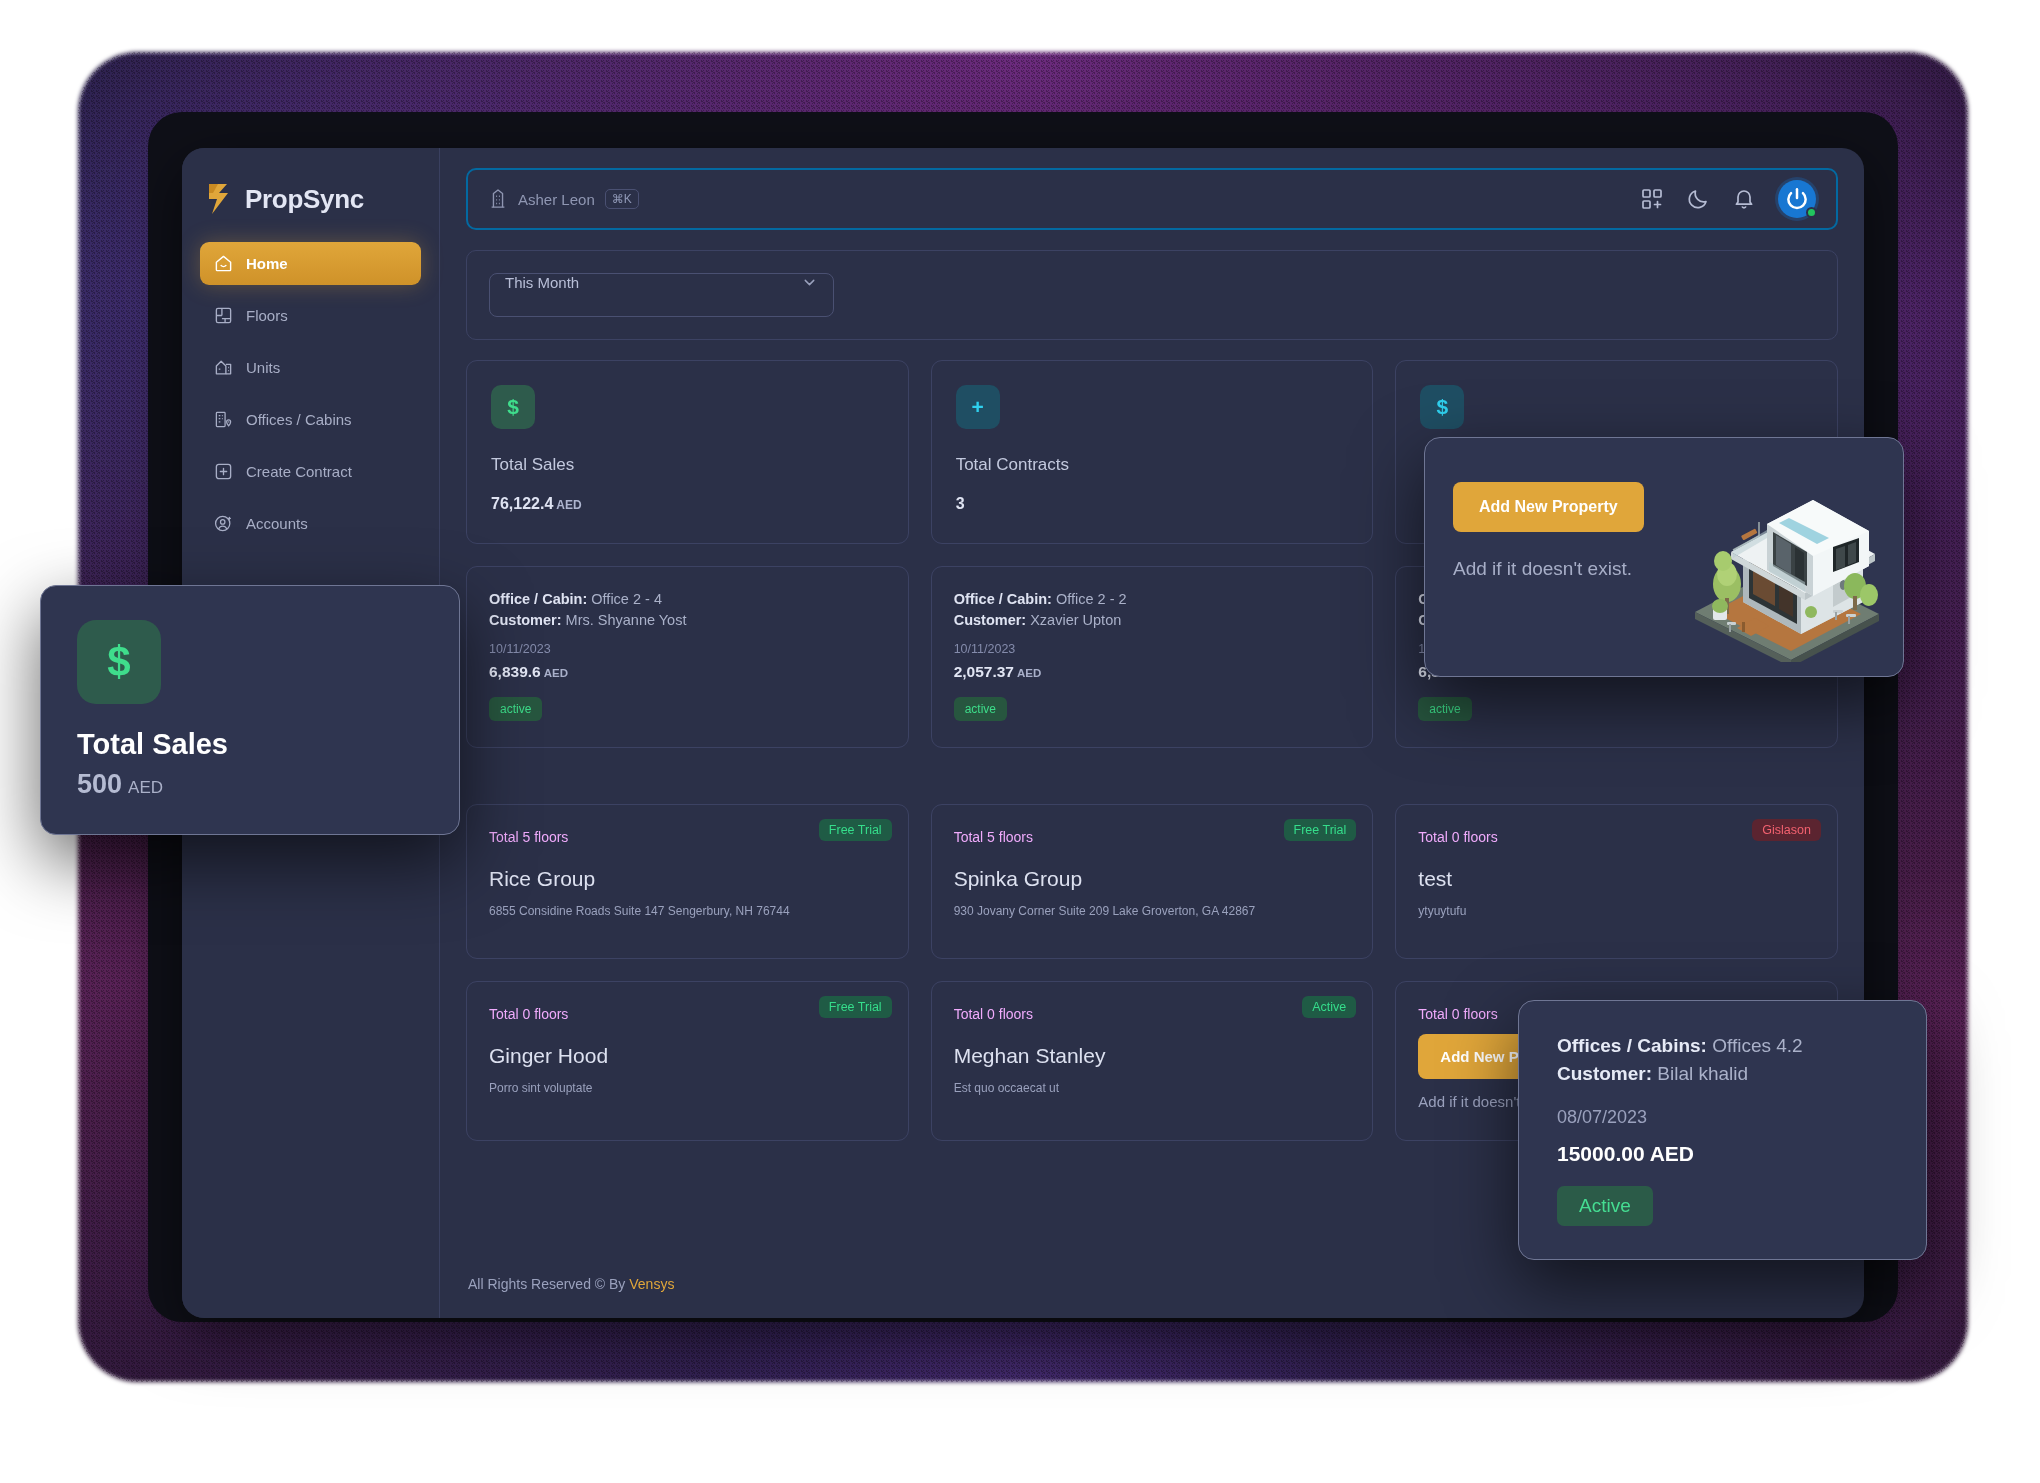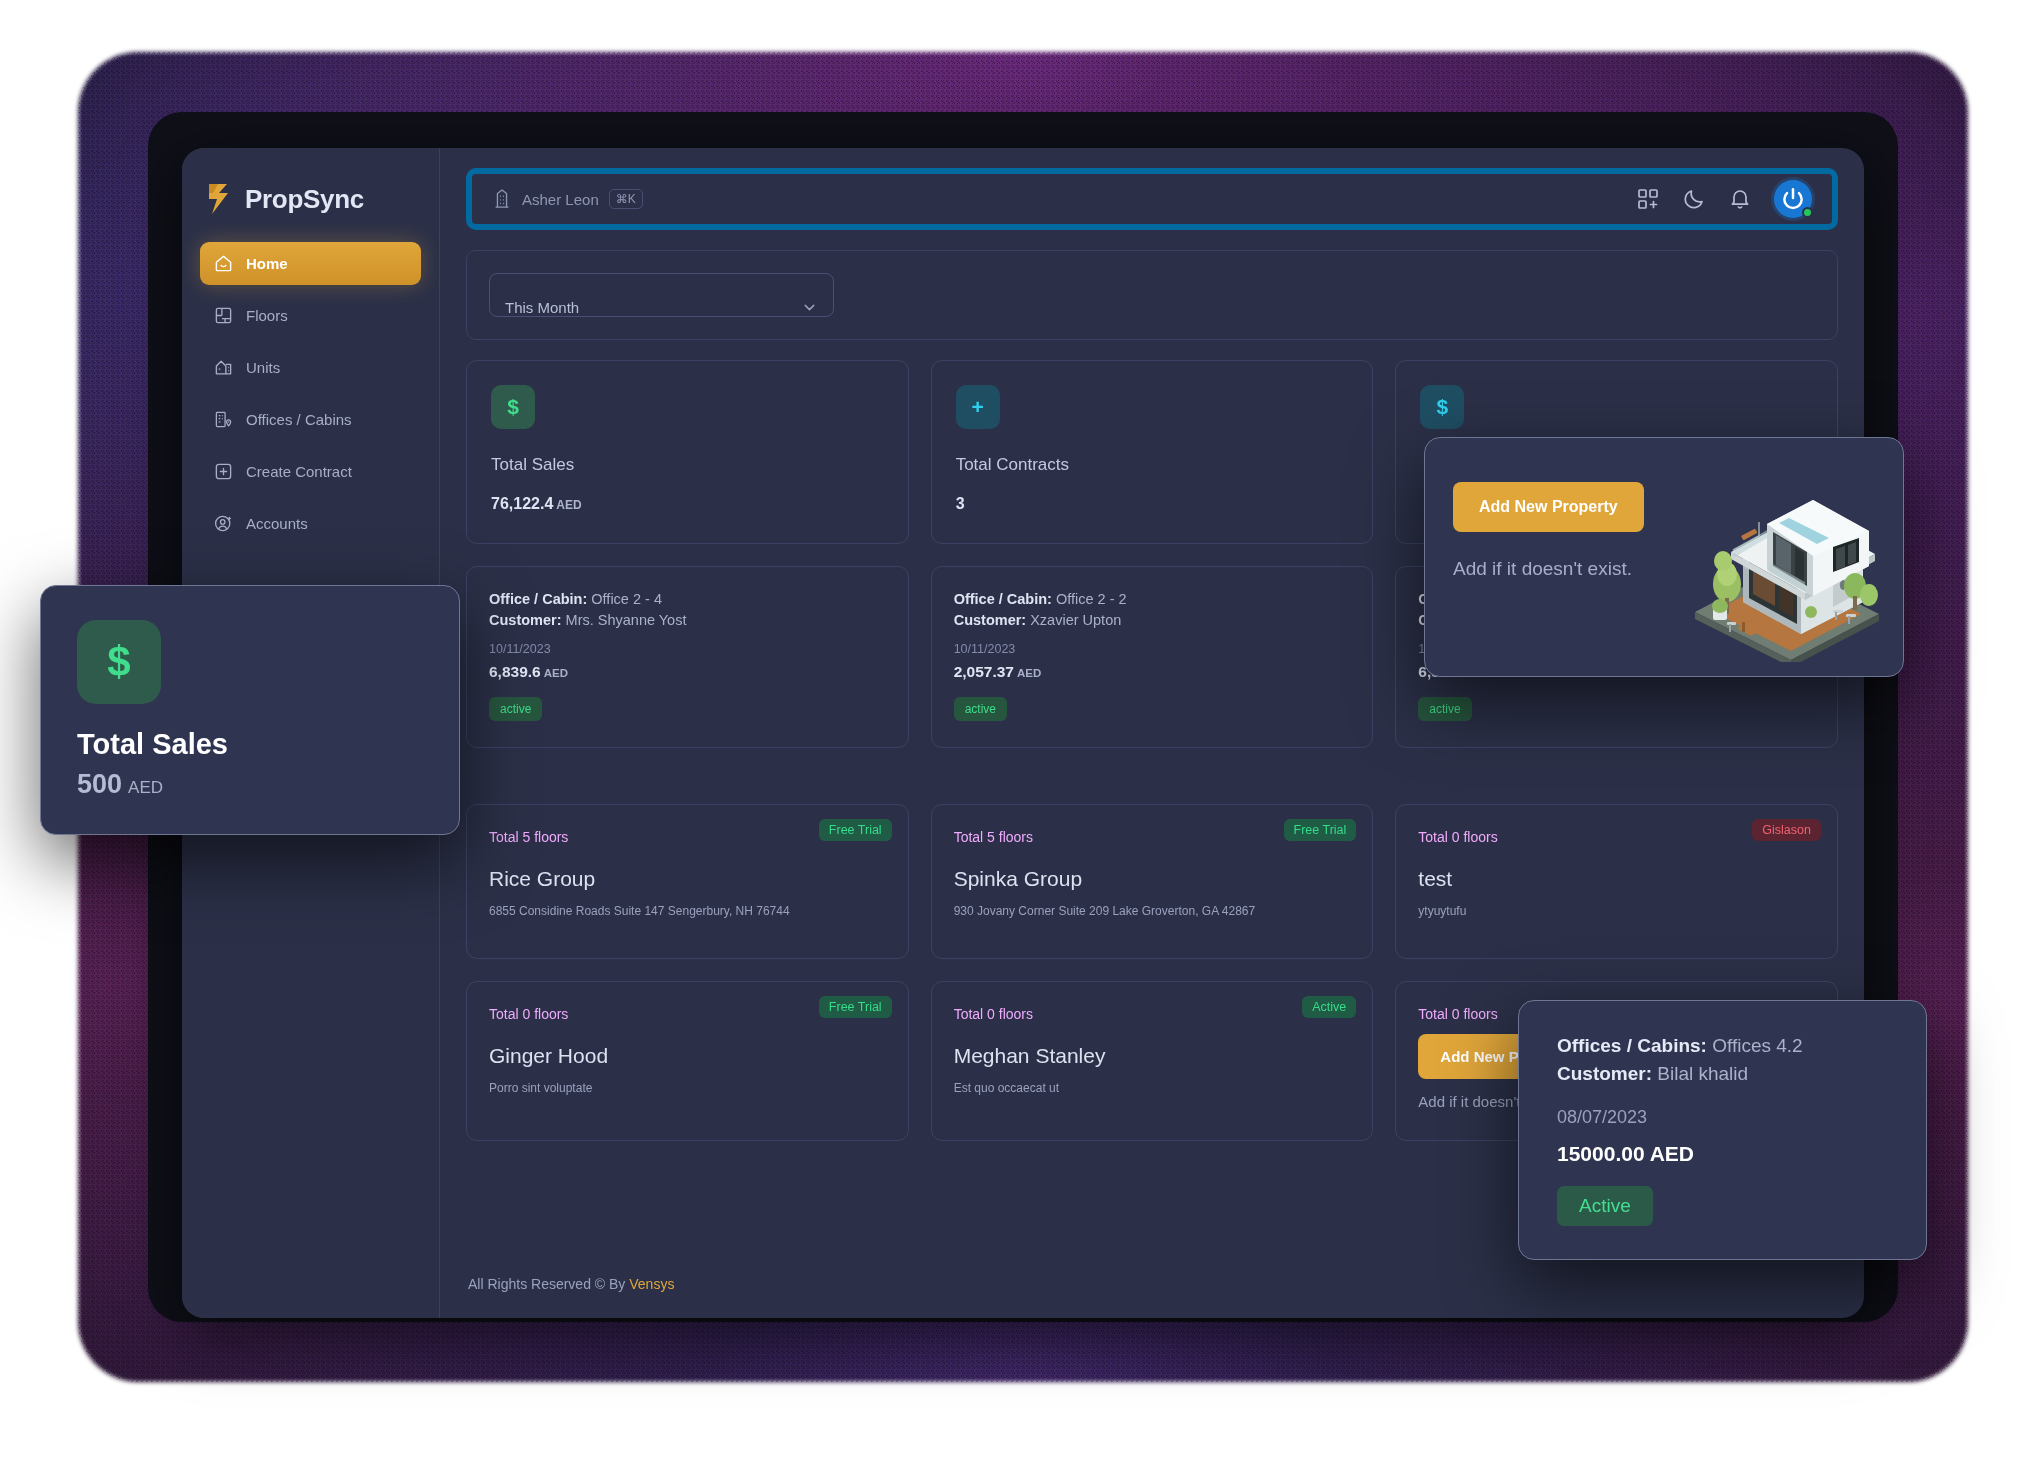--- a/index.html
+++ b/index.html
@@ -99,21 +99,21 @@
     box-shadow: 0 0 22px rgba(224,166,58,.30);
   }
 
   
   #main { flex: 1; display: flex; flex-direction: column; padding: 20px 26px 0 26px; min-width: 0; }
 
   
   #topbar {
     height: 62px; display: flex; align-items: center;
     padding: 0 20px; margin-bottom: 20px;
-    border: 6px solid #0369a1; border-radius: 10px;
+    border: 2px solid #0369a1; border-radius: 10px;
   }
   .search-zone { display: flex; align-items: center; gap: 10px; color: #8f96b2; font-size: 15px; }
   .search-zone svg { width: 20px; height: 22px; display: block; }
   .kbd {
     border: 1px solid #4a5072; border-radius: 5px;
     font-size: 12px; color: #9098b6; padding: 2px 6px; line-height: 1.2;
   }
   .top-actions { margin-left: auto; display: flex; align-items: center; gap: 22px; }
   .top-actions .tico { width: 24px; height: 24px; color: #b6bcd4; cursor: pointer; }
   .top-actions .tico svg { width: 24px; height: 24px; display: block; }
@@ -128,21 +128,21 @@
     width: 11px; height: 11px; border-radius: 50%;
     background: #22c55e; border: 2px solid #2b3048;
   }
 
   
   #filterbar { padding: 22px 22px; margin-bottom: 20px; border: 1px solid #3c4263; border-radius: 10px; }
   #period-select {
     width: 345px; height: 44px;
     border: 1px solid #4a5072; border-radius: 8px;
     background: transparent; color: #b9bfd8; font-size: 15px;
-    display: flex; align-items: flex-end; padding: 0 15px; cursor: pointer;
+    display: flex; align-items: flex-start; padding: 0 15px; cursor: pointer;
   }
   #period-select .chev { margin-left: auto; color: #9aa1bd; }
   #period-select .chev svg { width: 17px; height: 17px; display: block; }
 
   
   #stats { display: grid; grid-template-columns: repeat(3,1fr); gap: 22px; margin-bottom: 22px; }
   .stat { border: 1px solid #3c4263; border-radius: 11px; padding: 24px 24px 30px 24px; min-height: 182px; }
   .stat-ico { width: 44px; height: 44px; border-radius: 10px; display: flex; align-items: center; justify-content: center; font-size: 21px; font-weight: 700; }
   .stat-ico.green { background: #2e5b4c; color: #3fdd8c; }
   .stat-ico.blue  { background: #1f4e63; color: #2fd0ee; }

